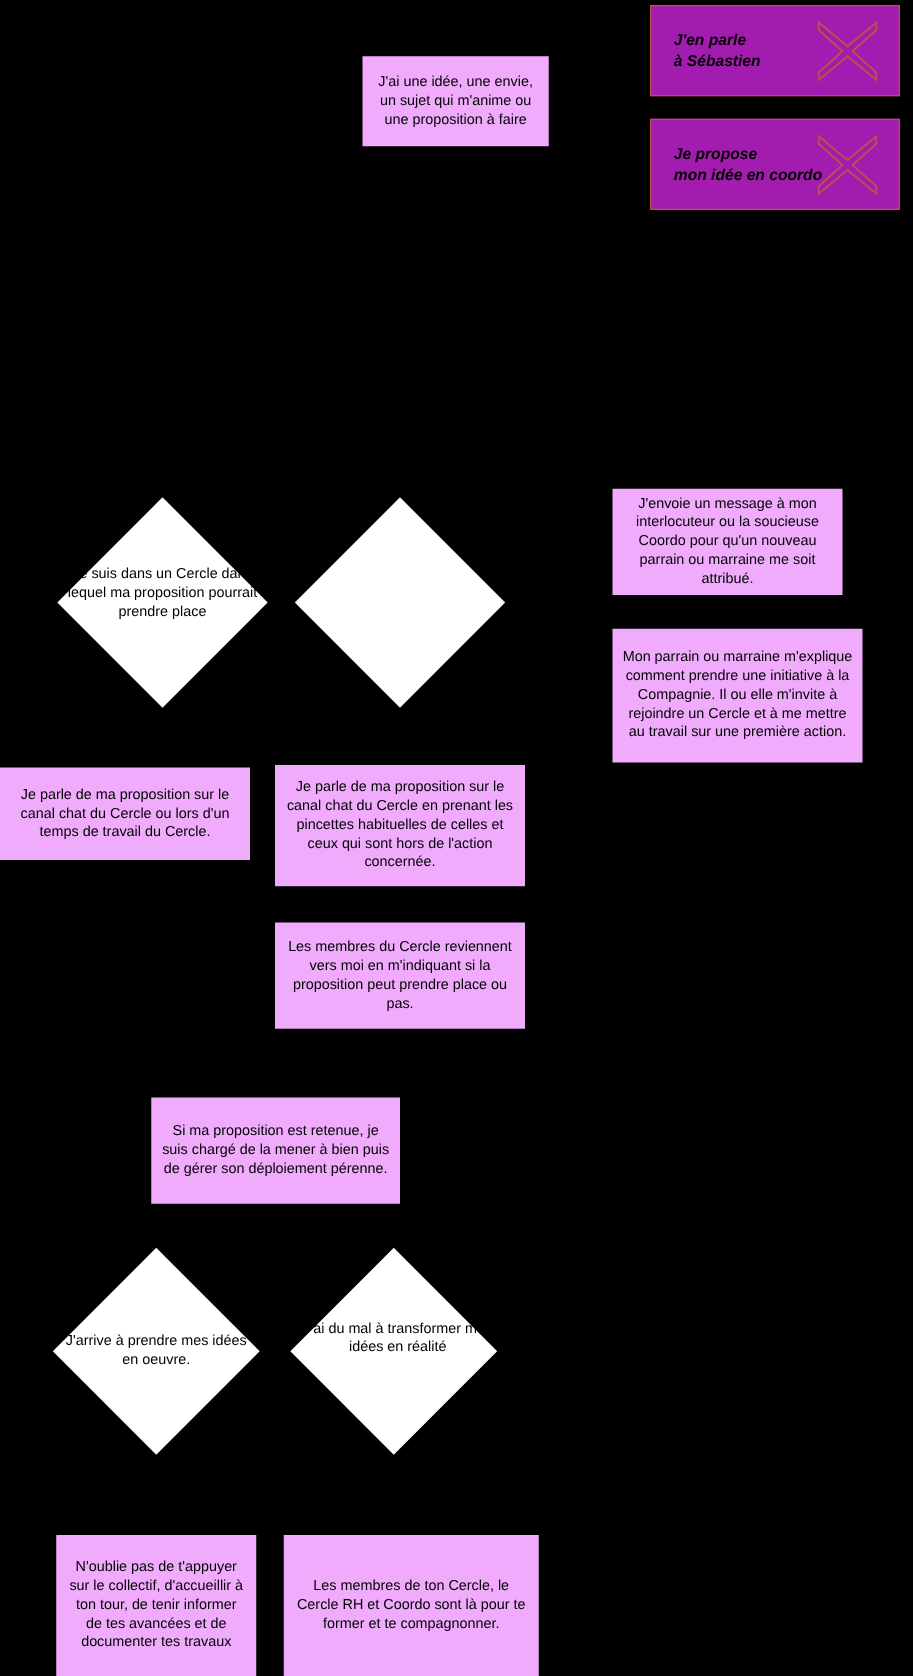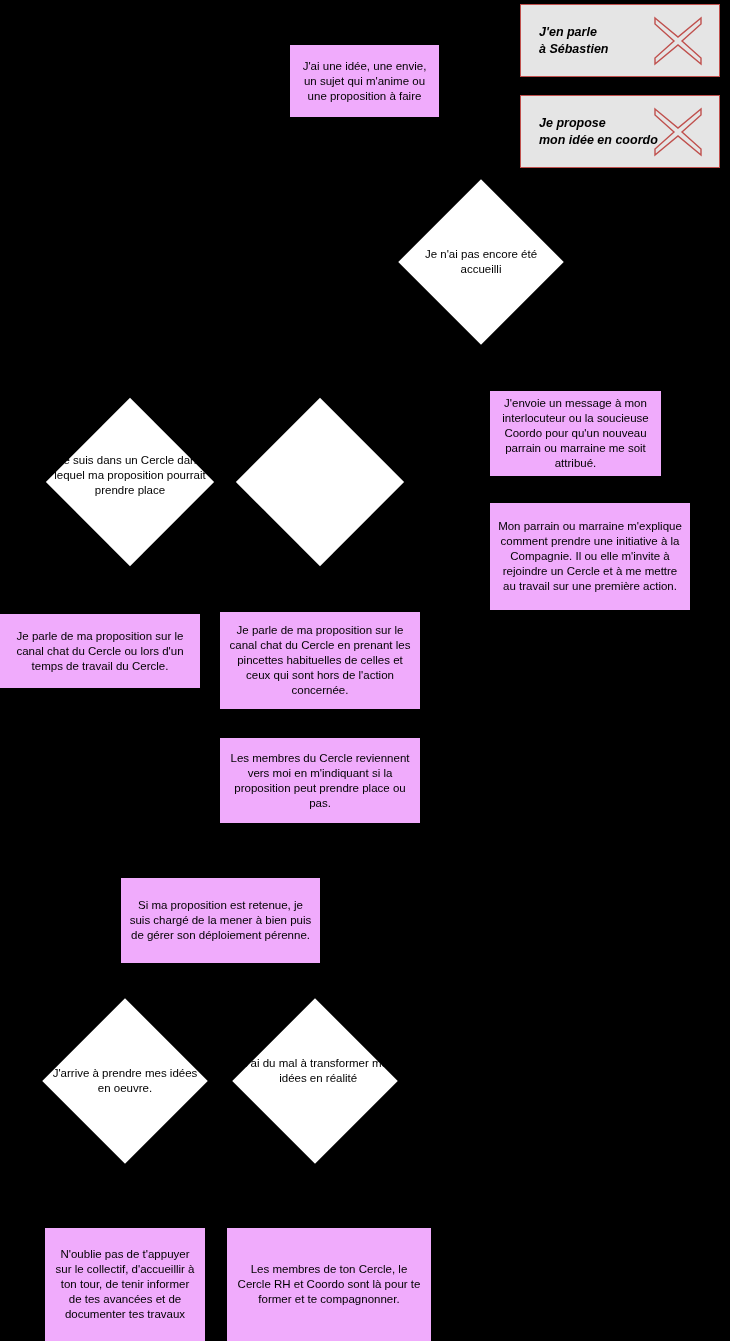--- a/index.html
+++ b/index.html
@@ -35,21 +35,21 @@
     line-height: 15px;
     padding: 6px 8px;
   }
   .box .txt {
     display: block;
     width: 100%;
   }
 
   
   .card-pink {
-    background: #e5e5e5;
+    background: #a21caf;
     border: 1px solid #c0504d;
     color: #000000;
     display: flex;
     align-items: center;
     padding: 0 0 0 18px;
   }
   .card-pink .txt {
     font-weight: bold;
     font-style: italic;
     font-size: 12.5px;
@@ -117,35 +117,31 @@
         <path d="M4 4 L27 23 L50 4 L50 10 L31 27 L50 44 L50 50 L27 31 L4 50 L4 44 L23 27 L4 10 Z" fill="none" stroke="#c0504d" stroke-width="1.4"></path>
       </svg>
     </span>
   </div>
 
   <div class="node box" style="left:290px; top:45px; width:149px; height:72px;">
     <span class="txt">J'ai une idée, une envie, un sujet qui m'anime ou une proposition à faire</span>
   </div>
 
 
-  <div class="diamond" style="left:403px; top:178px; width:156px; height:168px;">
-    <span class="shape" style="width:117px; height:117px;"></span>
-    <span class="label">Je n'ai pas encore été accueilli</span>
-  </div>
 
   <div class="diamond" style="left:50px; top:398px; width:160px; height:168px;">
     <span class="shape" style="width:119px; height:119px;"></span>
     <span class="label shift-up" style="width:176px;">Je suis dans un Cercle dans lequel ma proposition pourrait prendre place</span>
   </div>
 
   <div class="diamond" style="left:240px; top:398px; width:160px; height:168px;">
     <span class="shape" style="width:119px; height:119px;"></span>
   </div>
 
-  <div class="node box" style="left:490px; top:391px; width:171px; height:85px;">
+  <div class="node box" style="left:490px; top:391px; width:184px; height:85px;">
     <span class="txt">J'envoie un message à mon interlocuteur ou la soucieuse Coordo pour qu'un nouveau parrain ou marraine me soit attribué.</span>
   </div>
 
   <div class="node box" style="left:490px; top:503px; width:200px; height:107px;">
     <span class="txt">Mon parrain ou marraine m'explique comment prendre une initiative à la Compagnie. Il ou elle m'invite à rejoindre un Cercle et à me mettre au travail sur une première action.</span>
   </div>
 
   <div class="node box" style="left:0px; top:614px; width:200px; height:74px;">
     <span class="txt">Je parle de ma proposition sur le canal chat du Cercle ou lors d'un temps de travail du Cercle.</span>
   </div>

